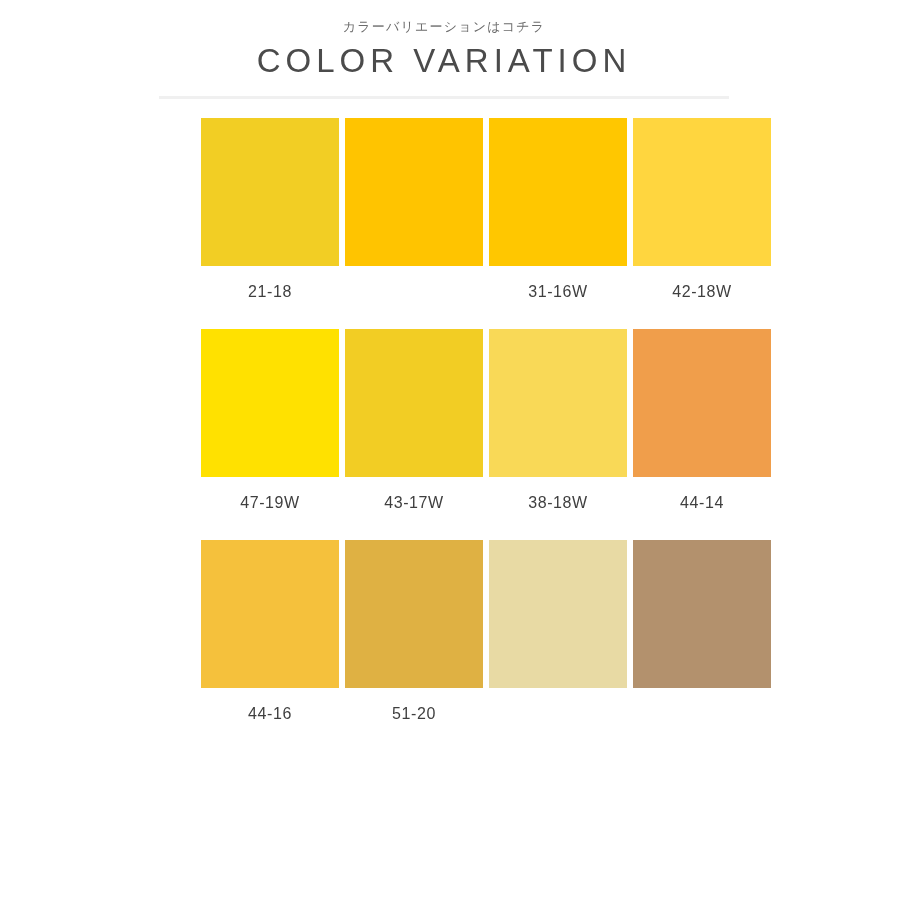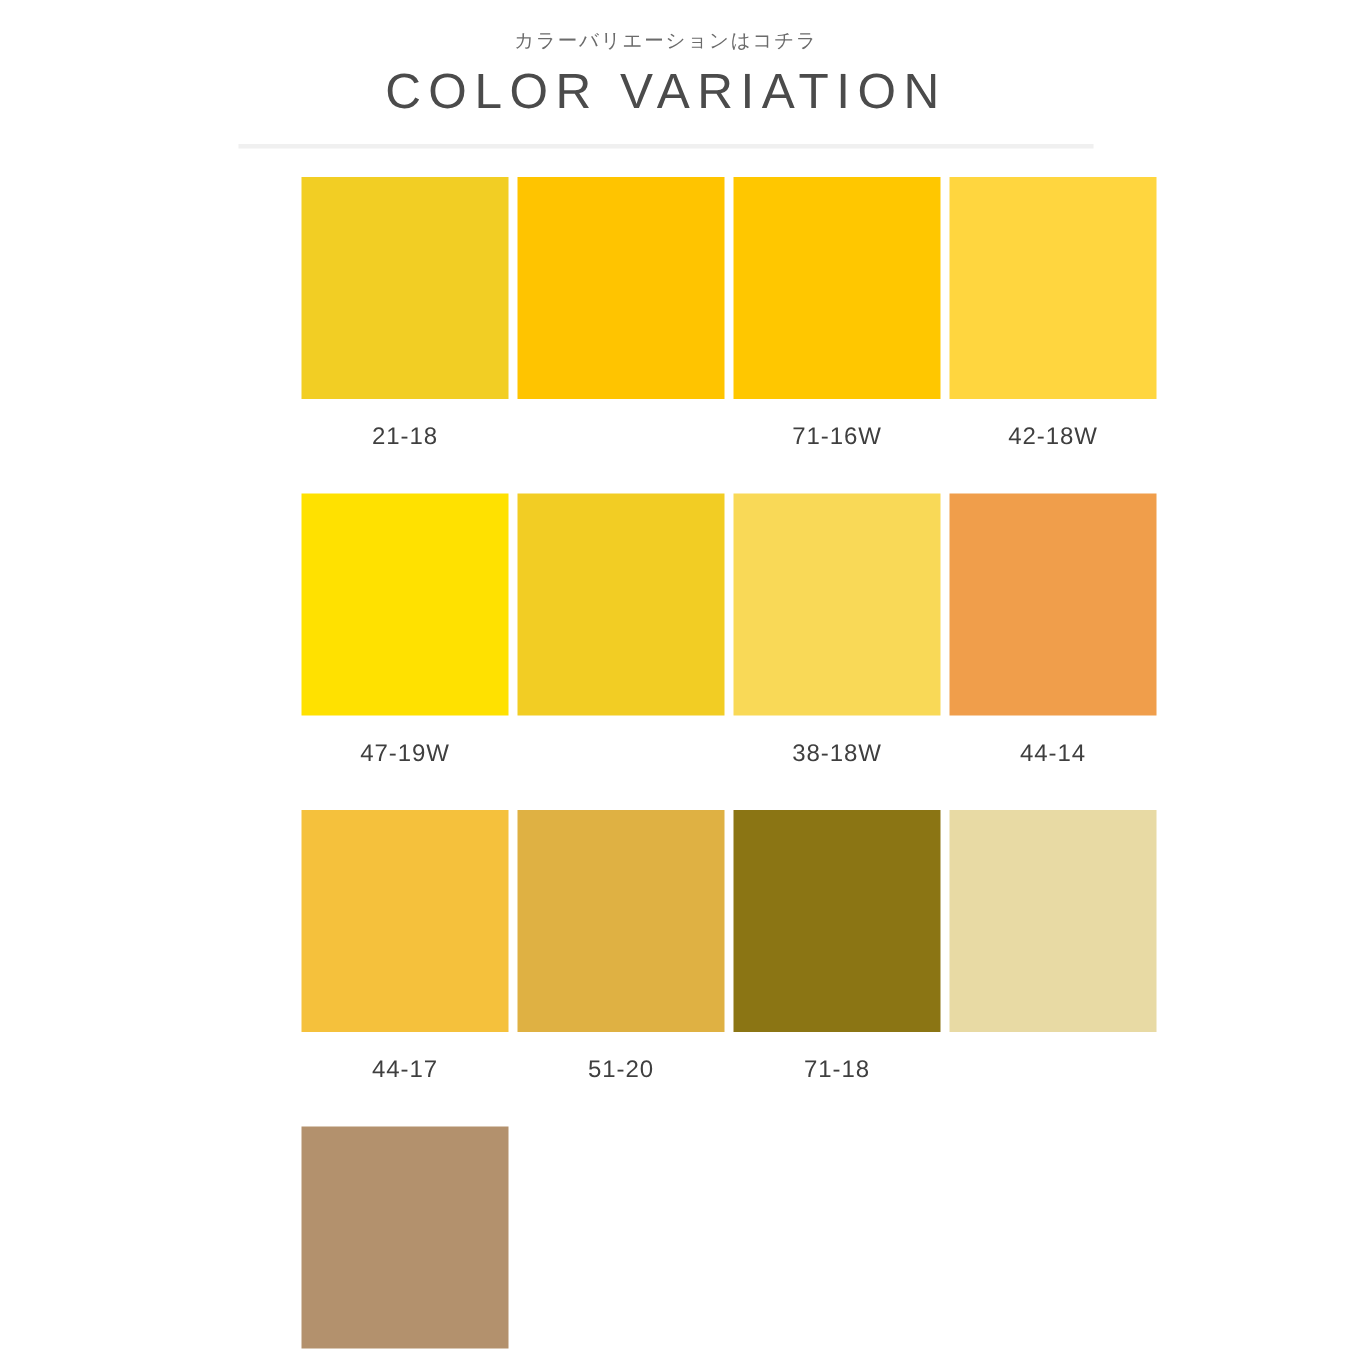--- a/index.html
+++ b/index.html
@@ -94,52 +94,49 @@
   <div class="grid" id="swatch-grid">
       <div class="cell">
         <div class="swatch" title="21-18" style="background-color: rgb(242, 206, 36);"></div>
         <span class="swatch-label">21-18</span>
       </div>
       <div class="cell">
         <div class="swatch" title="41-15W" style="background-color: rgb(255, 196, 0);"></div>
       </div>
       <div class="cell">
         <div class="swatch" title="42-16W" style="background-color: rgb(255, 199, 0);"></div>
-        <span class="swatch-label">71-16W</span>
+        <span class="swatch-label">31-16W</span>
       </div>
       <div class="cell">
         <div class="swatch" title="42-18W" style="background-color: rgb(255, 214, 63);"></div>
         <span class="swatch-label">42-18W</span>
       </div>
       <div class="cell">
         <div class="swatch" title="42-19W" style="background-color: rgb(255, 225, 0);"></div>
         <span class="swatch-label">47-19W</span>
       </div>
       <div class="cell">
         <div class="swatch" title="43-17W" style="background-color: rgb(242, 205, 36);"></div>
+        <span class="swatch-label">43-17W</span>
       </div>
       <div class="cell">
         <div class="swatch" title="43-18W" style="background-color: rgb(249, 217, 87);"></div>
         <span class="swatch-label">38-18W</span>
       </div>
       <div class="cell">
         <div class="swatch" title="44-14" style="background-color: rgb(240, 158, 75);"></div>
         <span class="swatch-label">44-14</span>
       </div>
       <div class="cell">
         <div class="swatch" title="44-16" style="background-color: rgb(245, 193, 60);"></div>
-        <span class="swatch-label">44-17</span>
+        <span class="swatch-label">44-16</span>
       </div>
       <div class="cell">
         <div class="swatch" title="51-18" style="background-color: rgb(223, 177, 67);"></div>
         <span class="swatch-label">51-20</span>
-      </div>
-      <div class="cell">
-        <div class="swatch" title="71-18" style="background-color: rgb(139, 117, 20);"></div>
-        <span class="swatch-label">71-18</span>
       </div>
       <div class="cell">
         <div class="swatch" title="87-18" style="background-color: rgb(232, 218, 164);"></div>
       </div>
       <div class="cell">
         <div class="swatch" title="93-14" style="background-color: rgb(179, 145, 109);"></div>
       </div>
     </div>
 
 </div>

